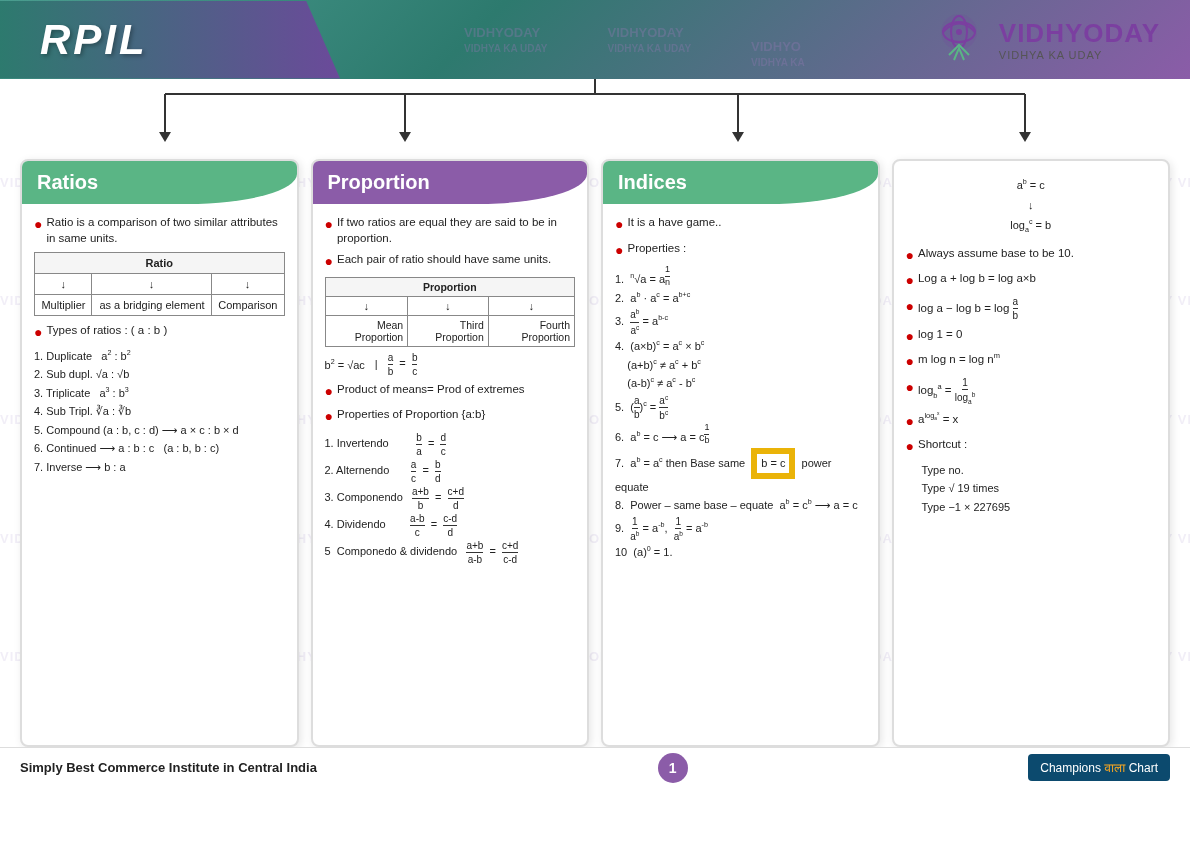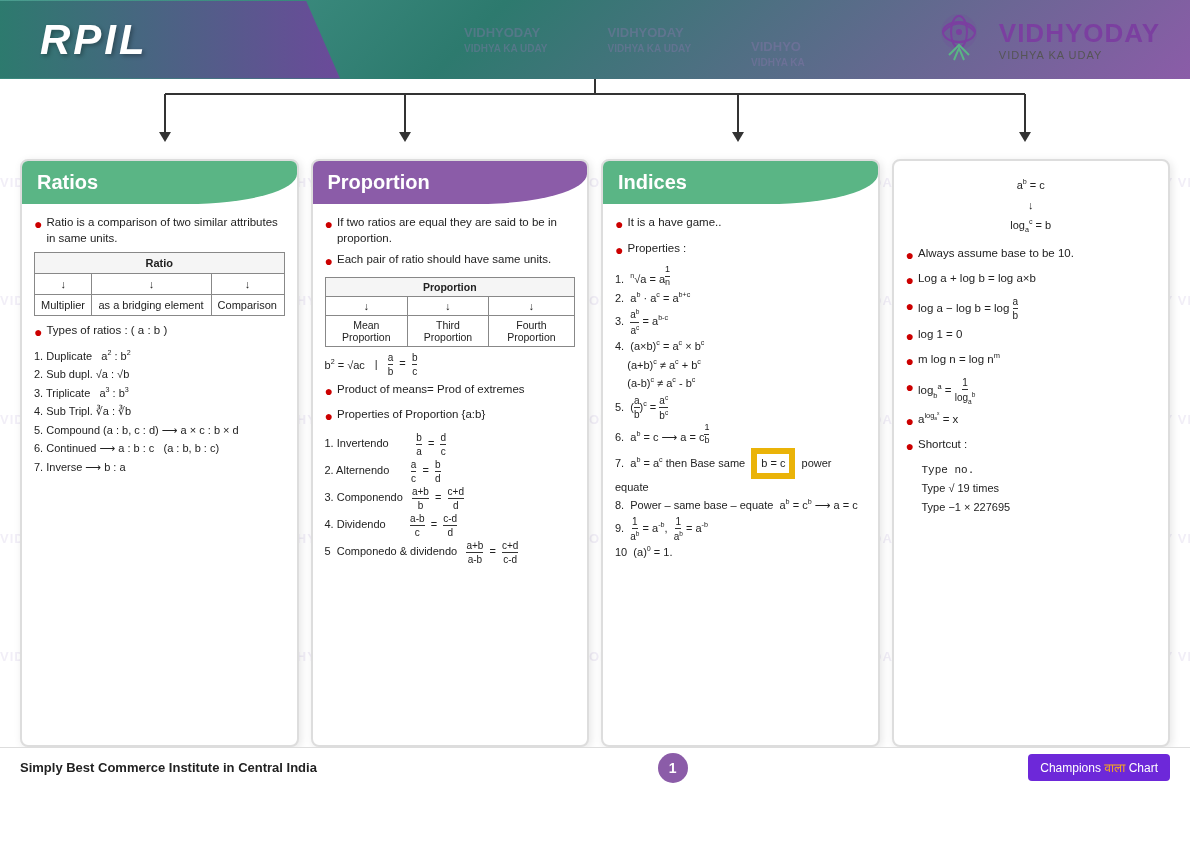--- a/index.html
+++ b/index.html
@@ -146,36 +146,36 @@
 
     .ratio-table {
       width: 100%;
       border-collapse: collapse;
       margin: 6px 0;
       font-size: 11px;
     }
     .ratio-table th, .ratio-table td {
       border: 1px solid #888;
       padding: 4px 6px;
-      text-align: left;
+      text-align: right;
     }
 
     .sub-item { margin: 2px 0; font-size: 11px; line-height: 1.5; }
 
     
     .prop-table {
       width: 100%;
       border-collapse: collapse;
       margin: 5px 0;
       font-size: 10.5px;
     }
     .prop-table th, .prop-table td {
       border: 1px solid #888;
       padding: 3px 4px;
-      text-align: center;
+      text-align: right;
     }
     .box-eq { border: 6px solid #eab308; padding: 1px 4px; display: inline-block; }
 
     
     .log-formula-top {
       text-align: center;
       margin: 5px 0 8px 0;
       font-size: 11px;
       line-height: 1.8;
     }
@@ -203,21 +203,21 @@
       border-radius: 50%;
       width: 30px;
       height: 30px;
       display: flex;
       align-items: center;
       justify-content: center;
       font-weight: 700;
       font-size: 14px;
     }
     .footer-right {
-      background: #6d28d9;
+      background: #0c4a6e;
       color: #fff;
       padding: 5px 12px;
       font-size: 12px;
       border-radius: 4px;
     }
     .footer-right span { color: #f5a623; }
 
     sup { font-size: 0.65em; vertical-align: super; }
     sub { font-size: 0.65em; vertical-align: sub; }
     .frac { display: inline-flex; flex-direction: column; align-items: center; font-size: 10px; vertical-align: middle; line-height: 1.1; }
@@ -566,21 +566,21 @@
             </span></span>
       </div>
       <div class="bullet-item">
         <span class="bullet">●</span>
         <span>a<sup>log<sub>a</sub><sup>x</sup></sup> = x</span>
       </div>
       <div class="bullet-item">
         <span class="bullet">●</span>
         <span>Shortcut :</span>
       </div>
-      <div class="sub-item" style="padding-left:16px;font-family:Liberation Mono, monospace;">Type no.</div>
+      <div class="sub-item" style="padding-left:16px;">Type no.</div>
       <div class="sub-item" style="padding-left:16px;">Type √ 19 times</div>
       <div class="sub-item" style="padding-left:16px;">Type −1 × 227695</div>
     </div>
   </div>
 
 </div>
 
 <div class="footer">
   <span class="footer-left">Simply Best Commerce Institute in Central India</span>
   <div class="footer-center">1</div>

